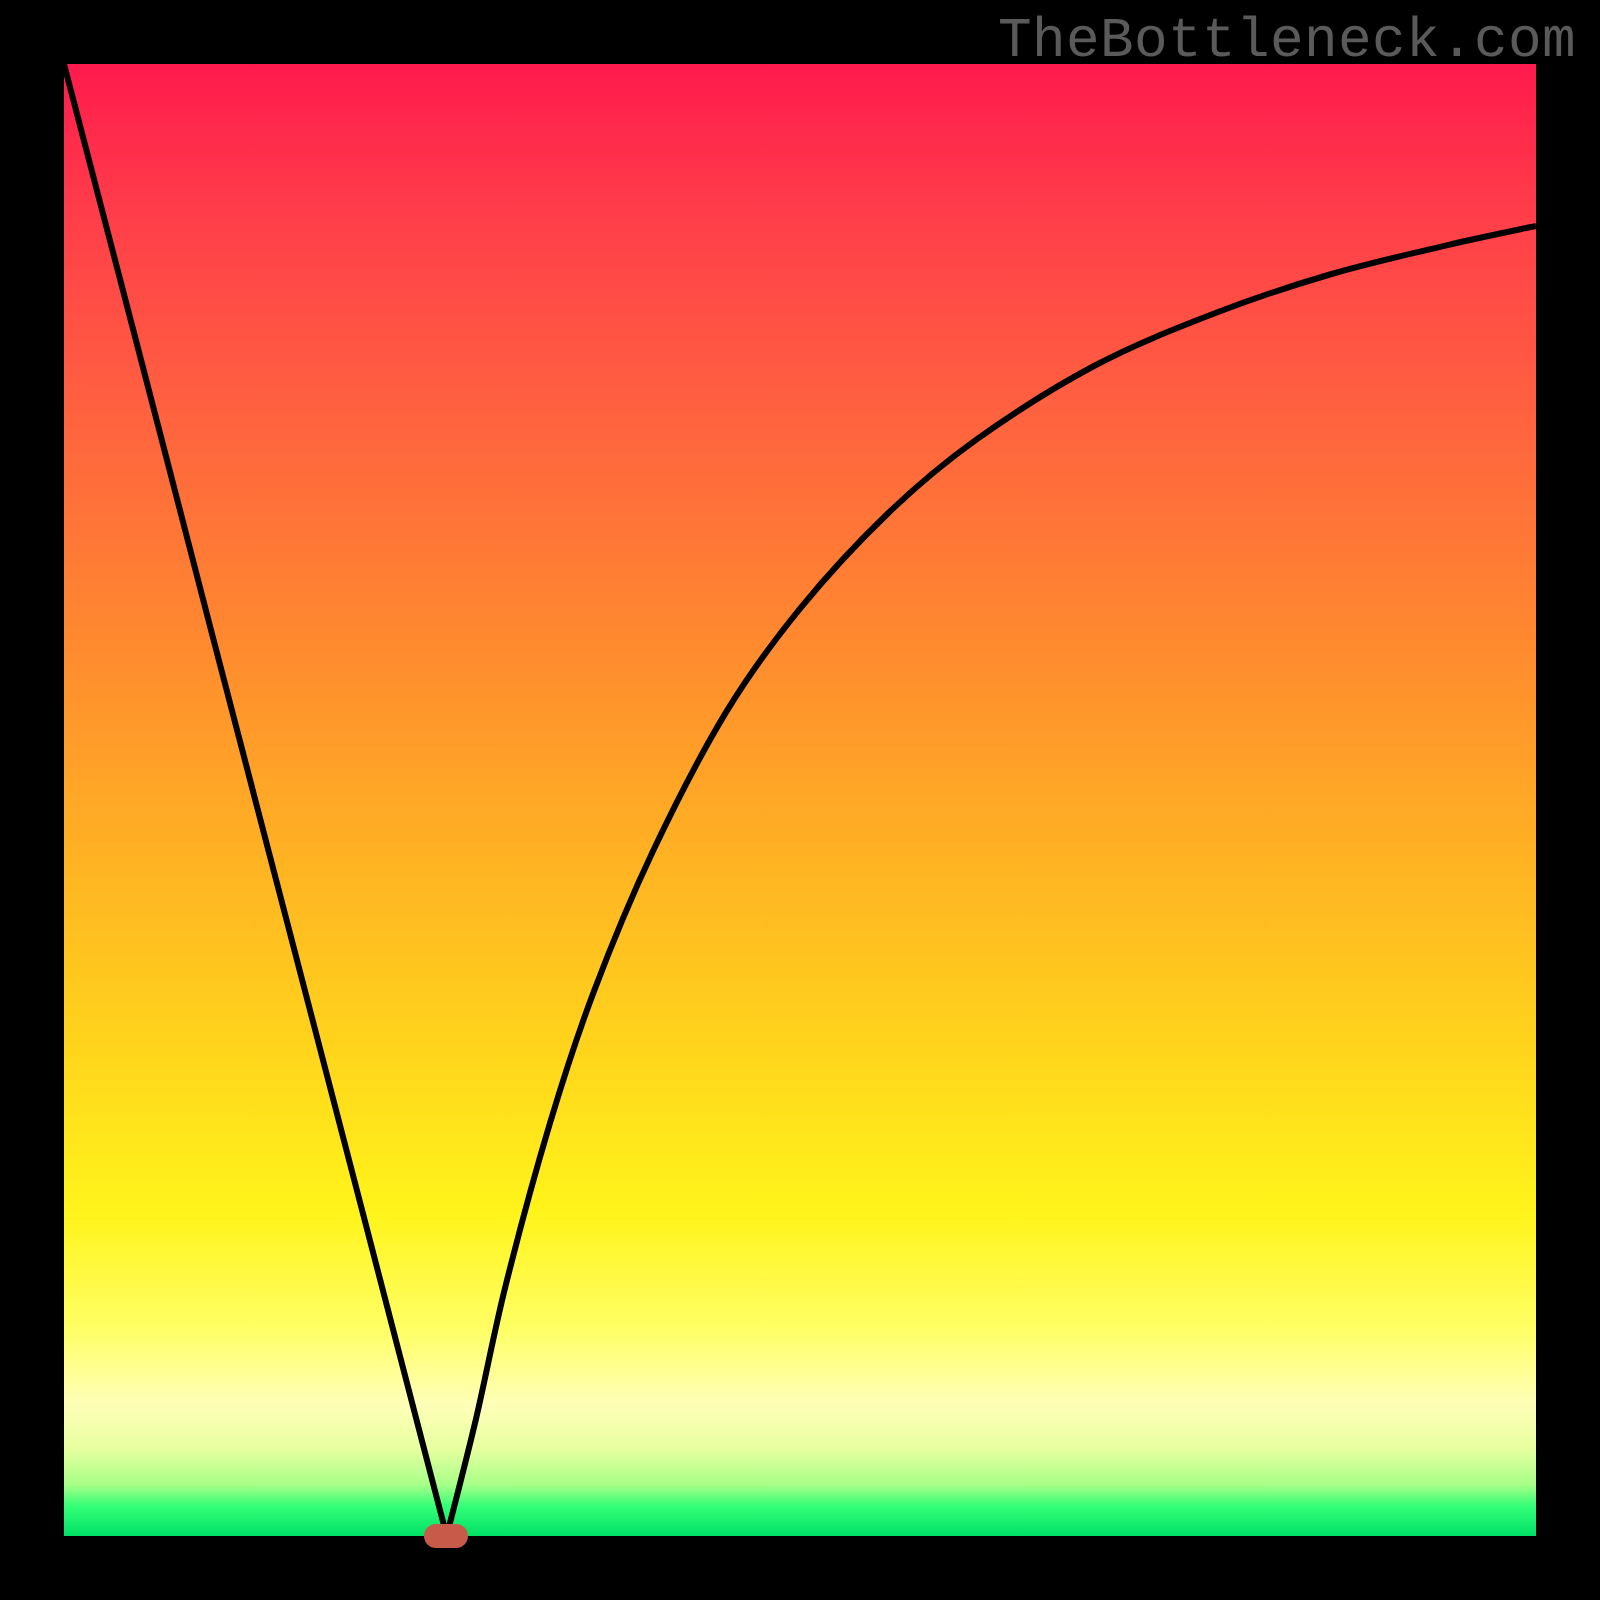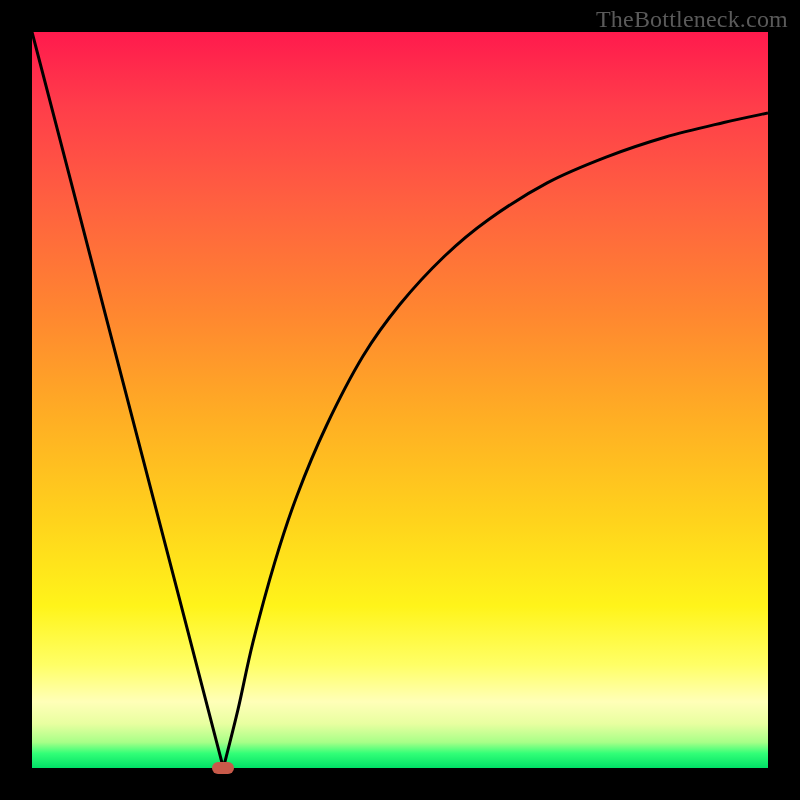--- a/index.html
+++ b/index.html
@@ -29,22 +29,22 @@
       #e8ffa0 94%,
       #a8ff88 96.5%,
       #33ff77 98%,
       #00e066 100%
     );
   }
   .watermark {
     position: absolute;
     top: 6px;
     right: 12px;
-    font-family: Liberation Serif, serif;
-    font-size: 24px;
+    font-family: Liberation Mono, monospace;
+    font-size: 28px;
     color: #5a5a5a;
     letter-spacing: 0.2px;
   }
   svg.curve {
     position: absolute;
     left: 0;
     top: 0;
     width: 736px;
     height: 736px;
   }

